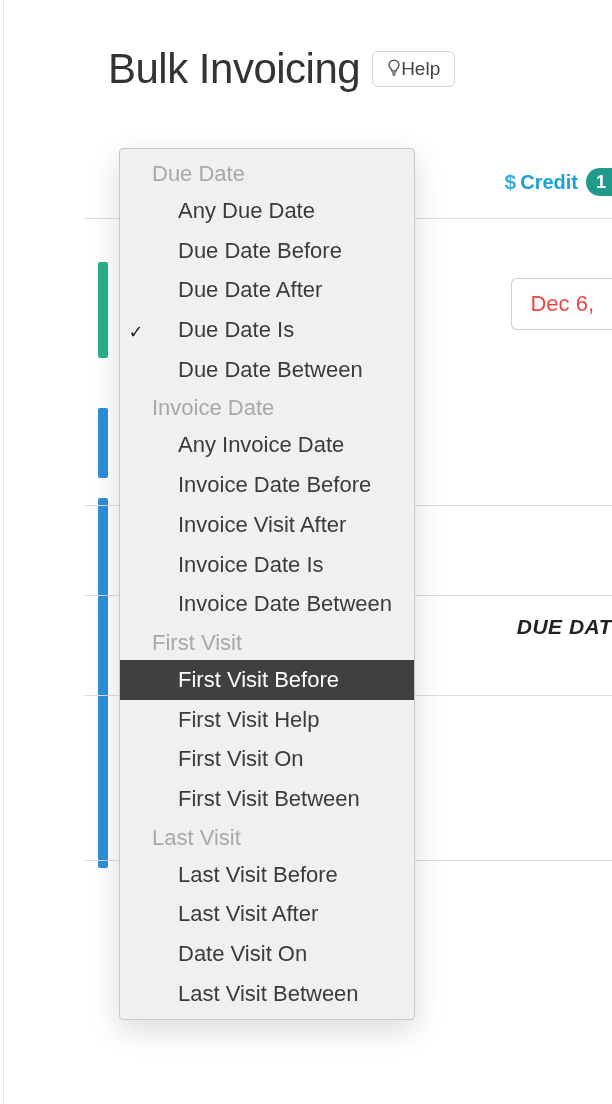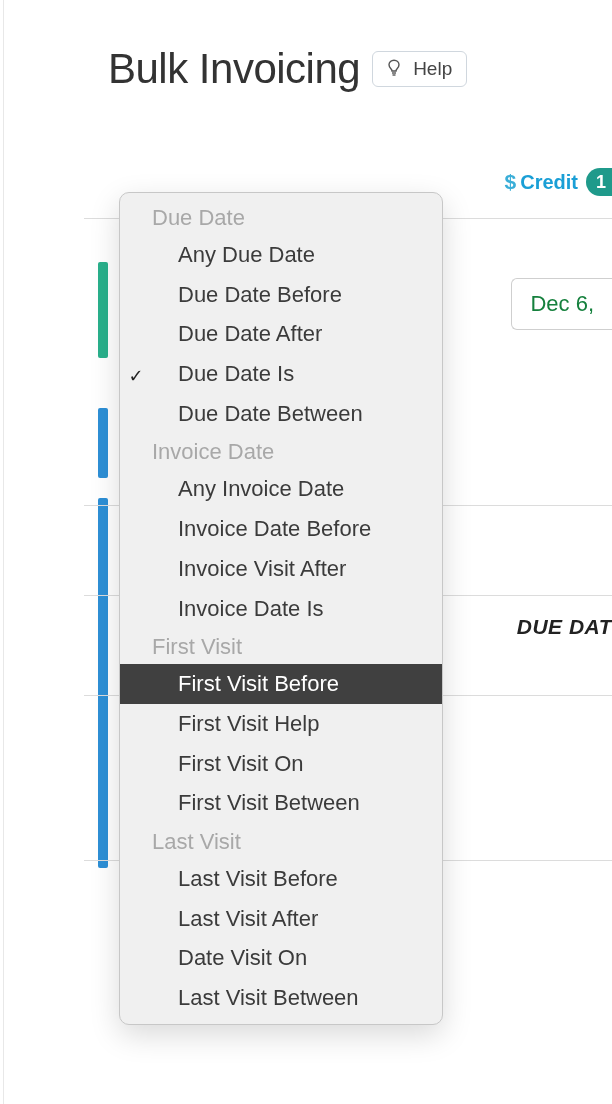--- a/index.html
+++ b/index.html
@@ -30,21 +30,21 @@
     }
     .page-title {
       font-size: 42px;
       font-weight: 400;
       color: #333333;
       letter-spacing: -0.5px;
     }
     .help-button {
       display: inline-flex;
       align-items: center;
-      gap: 12px;
+      gap: 0;
       padding: 6px 14px;
       border: 1px solid #d0d7de;
       border-radius: 6px;
       background: #ffffff;
       font-size: 19px;
       color: #444;
       cursor: pointer;
     }
     .help-icon {
       font-size: 18px;
@@ -101,21 +101,21 @@
     .date-row {
       top: 278px;
       justify-content: flex-end;
     }
     .date-input {
       border: 1px solid #cfcfcf;
       border-right: none;
       border-radius: 6px 0 0 6px;
       padding: 12px 18px;
       font-size: 22px;
-      color: #15803d;
+      color: #ef4444;
       background: #fff;
       min-width: 90px;
     }
     .green-bar {
       position: absolute;
       left: 94px;
       width: 10px;
       border-radius: 2px;
     }
     .green-bar.g1 {
@@ -145,28 +145,27 @@
       font-size: 21px;
       font-weight: 700;
       color: #222;
       letter-spacing: 0.5px;
       font-style: italic;
     }
     .dropdown {
       position: absolute;
       top: 148px;
       left: 115px;
-      width: 324px;
+      width: 296px;
       background: #f0f0f0;
       border: 1px solid #c7c7c7;
-      border-radius: 10px;
+      border-radius: 4px;
       box-shadow: 0 10px 30px rgba(0,0,0,0.15);
       overflow: hidden;
       padding: 6px 0;
-      margin-top: 44px;
     }
     .dropdown-group-label {
       color: #a8a8a8;
       font-size: 22px;
       font-weight: 400;
       padding: 6px 0 4px 32px;
       cursor: default;
     }
     .dropdown-item {
       display: flex;
@@ -269,20 +268,24 @@
         <span class="item-text">Invoice Date Before</span>
       </div>
       <div class="dropdown-item">
         <span class="check-col"></span>
         <span class="item-text">Invoice Visit After</span>
       </div>
       <div class="dropdown-item">
         <span class="check-col"></span>
         <span class="item-text">Invoice Date Is</span>
       </div>
+      <div class="dropdown-item">
+        <span class="check-col"></span>
+        <span class="item-text">Invoice Date Between</span>
+      </div>
       <div class="dropdown-group-label">First Visit</div>
       <div class="dropdown-item selected">
         <span class="check-col"></span>
         <span class="item-text">First Visit Before</span>
       </div>
       <div class="dropdown-item">
         <span class="check-col"></span>
         <span class="item-text">First Visit Help</span>
       </div>
       <div class="dropdown-item">

